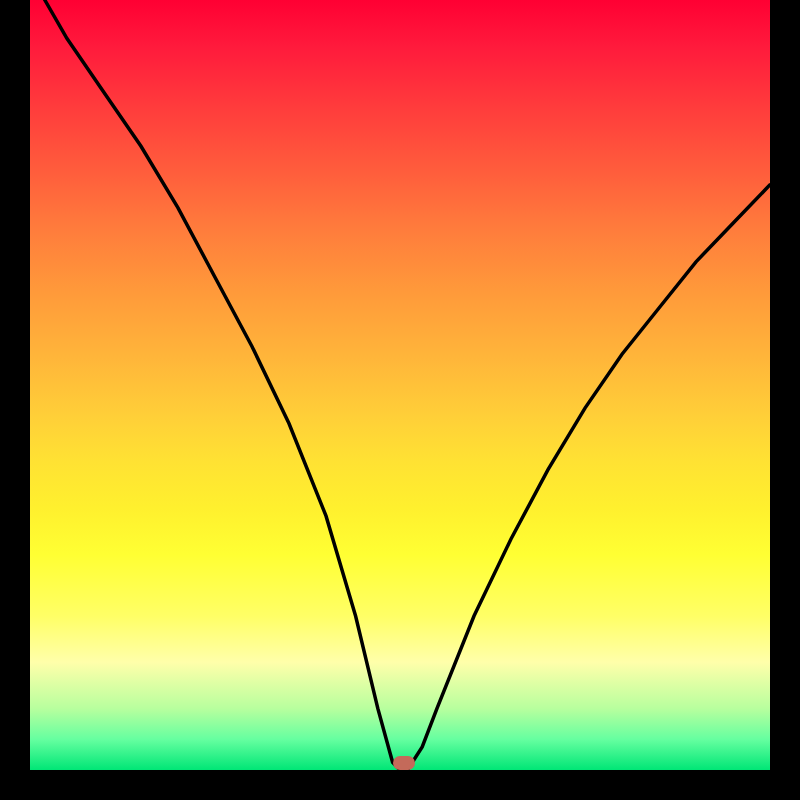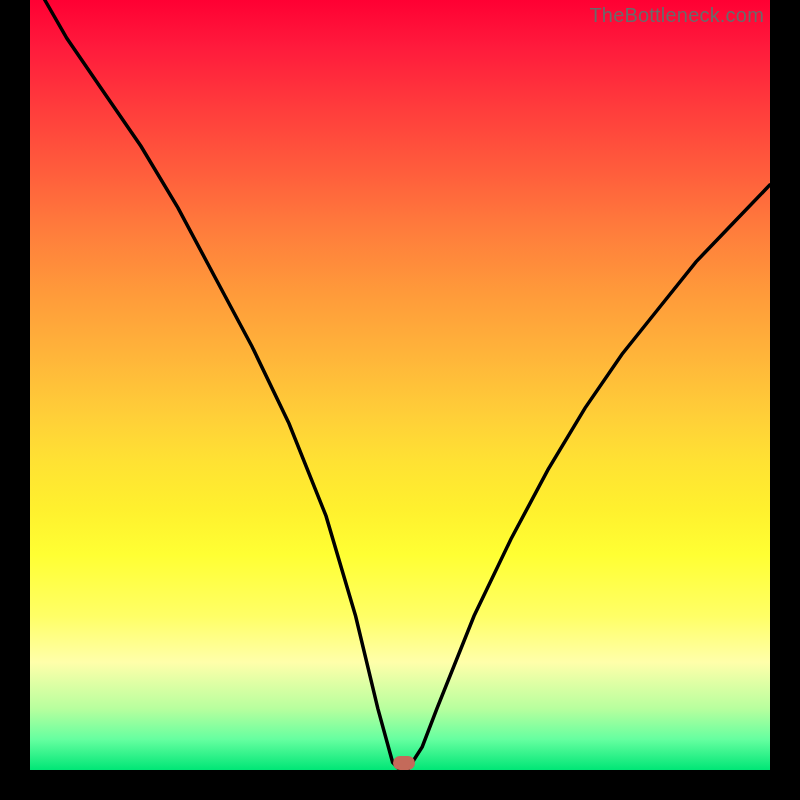--- a/index.html
+++ b/index.html
@@ -80,15 +80,14 @@
 <div class="frame">
   <div class="plot-area">
     <div class="gradient"></div>
 
     <svg class="curve" viewBox="0 0 740 770" preserveAspectRatio="none">
       <path id="curve-path" fill="none" stroke="#000" stroke-width="3.5" stroke-linecap="round" d="M14.8 0.0 L37.0 38.5 L74.0 92.4 L111.0 146.3 L148.0 207.9 L185.0 277.2 L222.0 346.5 L259.0 423.5 L296.0 515.9 L325.6 616.0 L347.8 708.4 L362.6 762.3 L370.0 770.0 L377.4 770.0 L392.2 746.9 L407.0 708.4 L444.0 616.0 L481.0 539.0 L518.0 469.7 L555.0 408.1 L592.0 354.2 L629.0 308.0 L666.0 261.8 L703.0 223.3 L740.0 184.8"></path>
     </svg>
 
     <div class="marker" id="marker" style="left: 50.5%; top: calc(100% - 7px);"></div>
 
-    <div class="watermark">TheBottleneck.com</div>
   </div>
 </div>
 
 </body></html>

